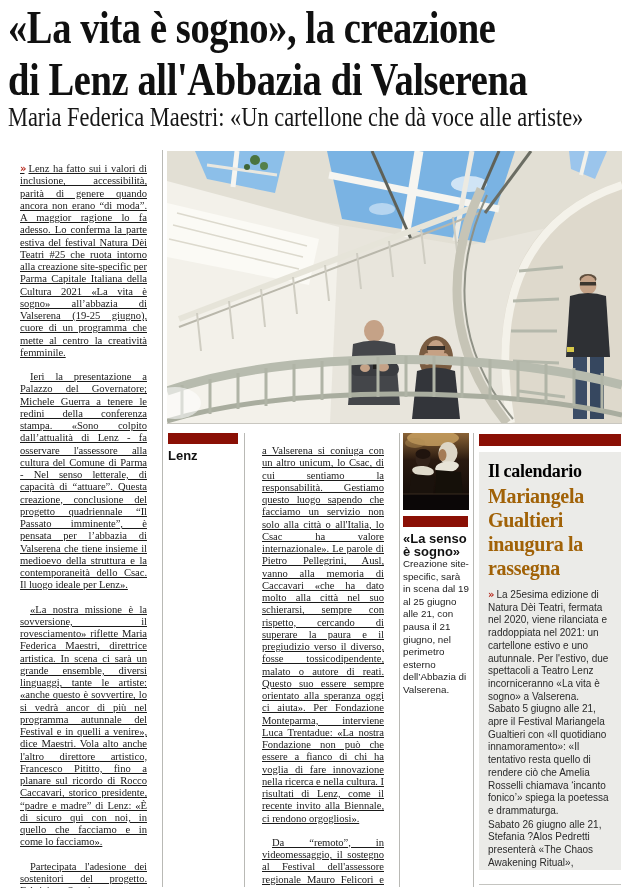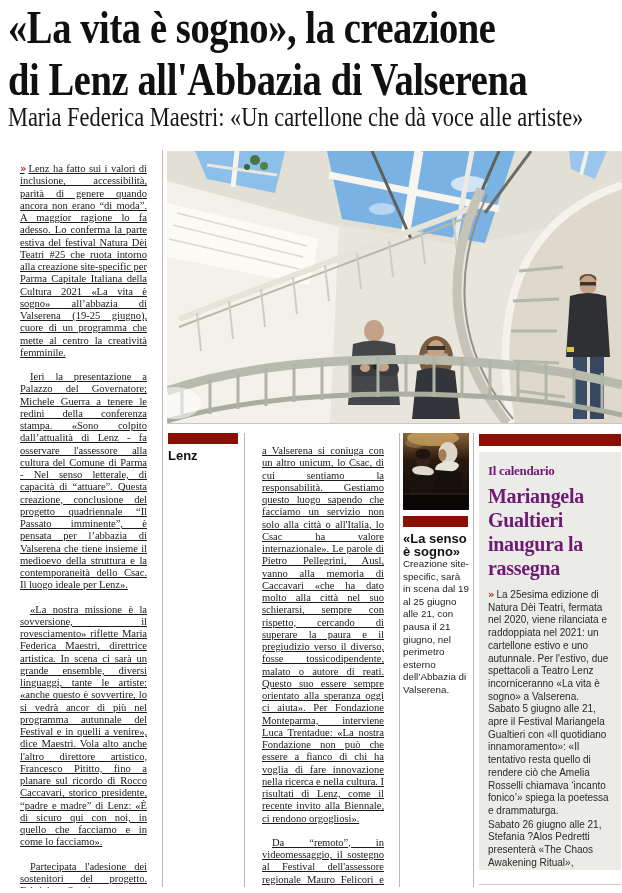--- a/index.html
+++ b/index.html
@@ -52,24 +52,24 @@
   .redbar{height:11px;background:#8a0f05;margin-bottom:5px;}
   .cap2 .redbar{width:70px;}
   .cap4 .redbar{width:65px;margin-top:6px;}
   .caption .cap-label{font-weight:700;font-size:13px;line-height:13px;color:#111;}
   .smallphoto{width:66px;height:77px;}
   .smallphoto svg{display:block;}
   
   .sidebar{position:absolute;left:479px;top:434px;width:142px;}
   .sidebar .topbar{height:12px;background:#8a0f05;}
   .sidebar .box{margin-top:6px;background:#ebebe8;padding:8px 9px 10px 9px;height:400px;overflow:hidden;}
-  .sb-kicker{font-family:"Liberation Serif", serif;font-weight:700;font-size:13px;
-    line-height:22px;color:#701a75;letter-spacing:-.3px;}
+  .sb-kicker{font-family:"Liberation Serif", serif;font-weight:700;font-size:18px;
+    line-height:22px;color:#000000;letter-spacing:-.3px;}
   .sb-title{font-family:"Liberation Serif", serif;font-weight:700;font-size:20px;
-    line-height:24px;color:#701a75;letter-spacing:-.3px;margin-top:2px;}
+    line-height:24px;color:#a16207;letter-spacing:-.3px;margin-top:2px;}
   .sb-body{font-family:"Liberation Sans", sans-serif;font-size:10px;line-height:12.7px;
     color:#2a2a2a;margin-top:9px;}
   .sb-body p{margin:0 0 1px 0;}
   .sb-rule{position:absolute;left:479px;top:884px;width:142px;height:1px;background:#c4c4c0;}
 </style>
 </head>
 <body>
 
 <div class="page">
 

